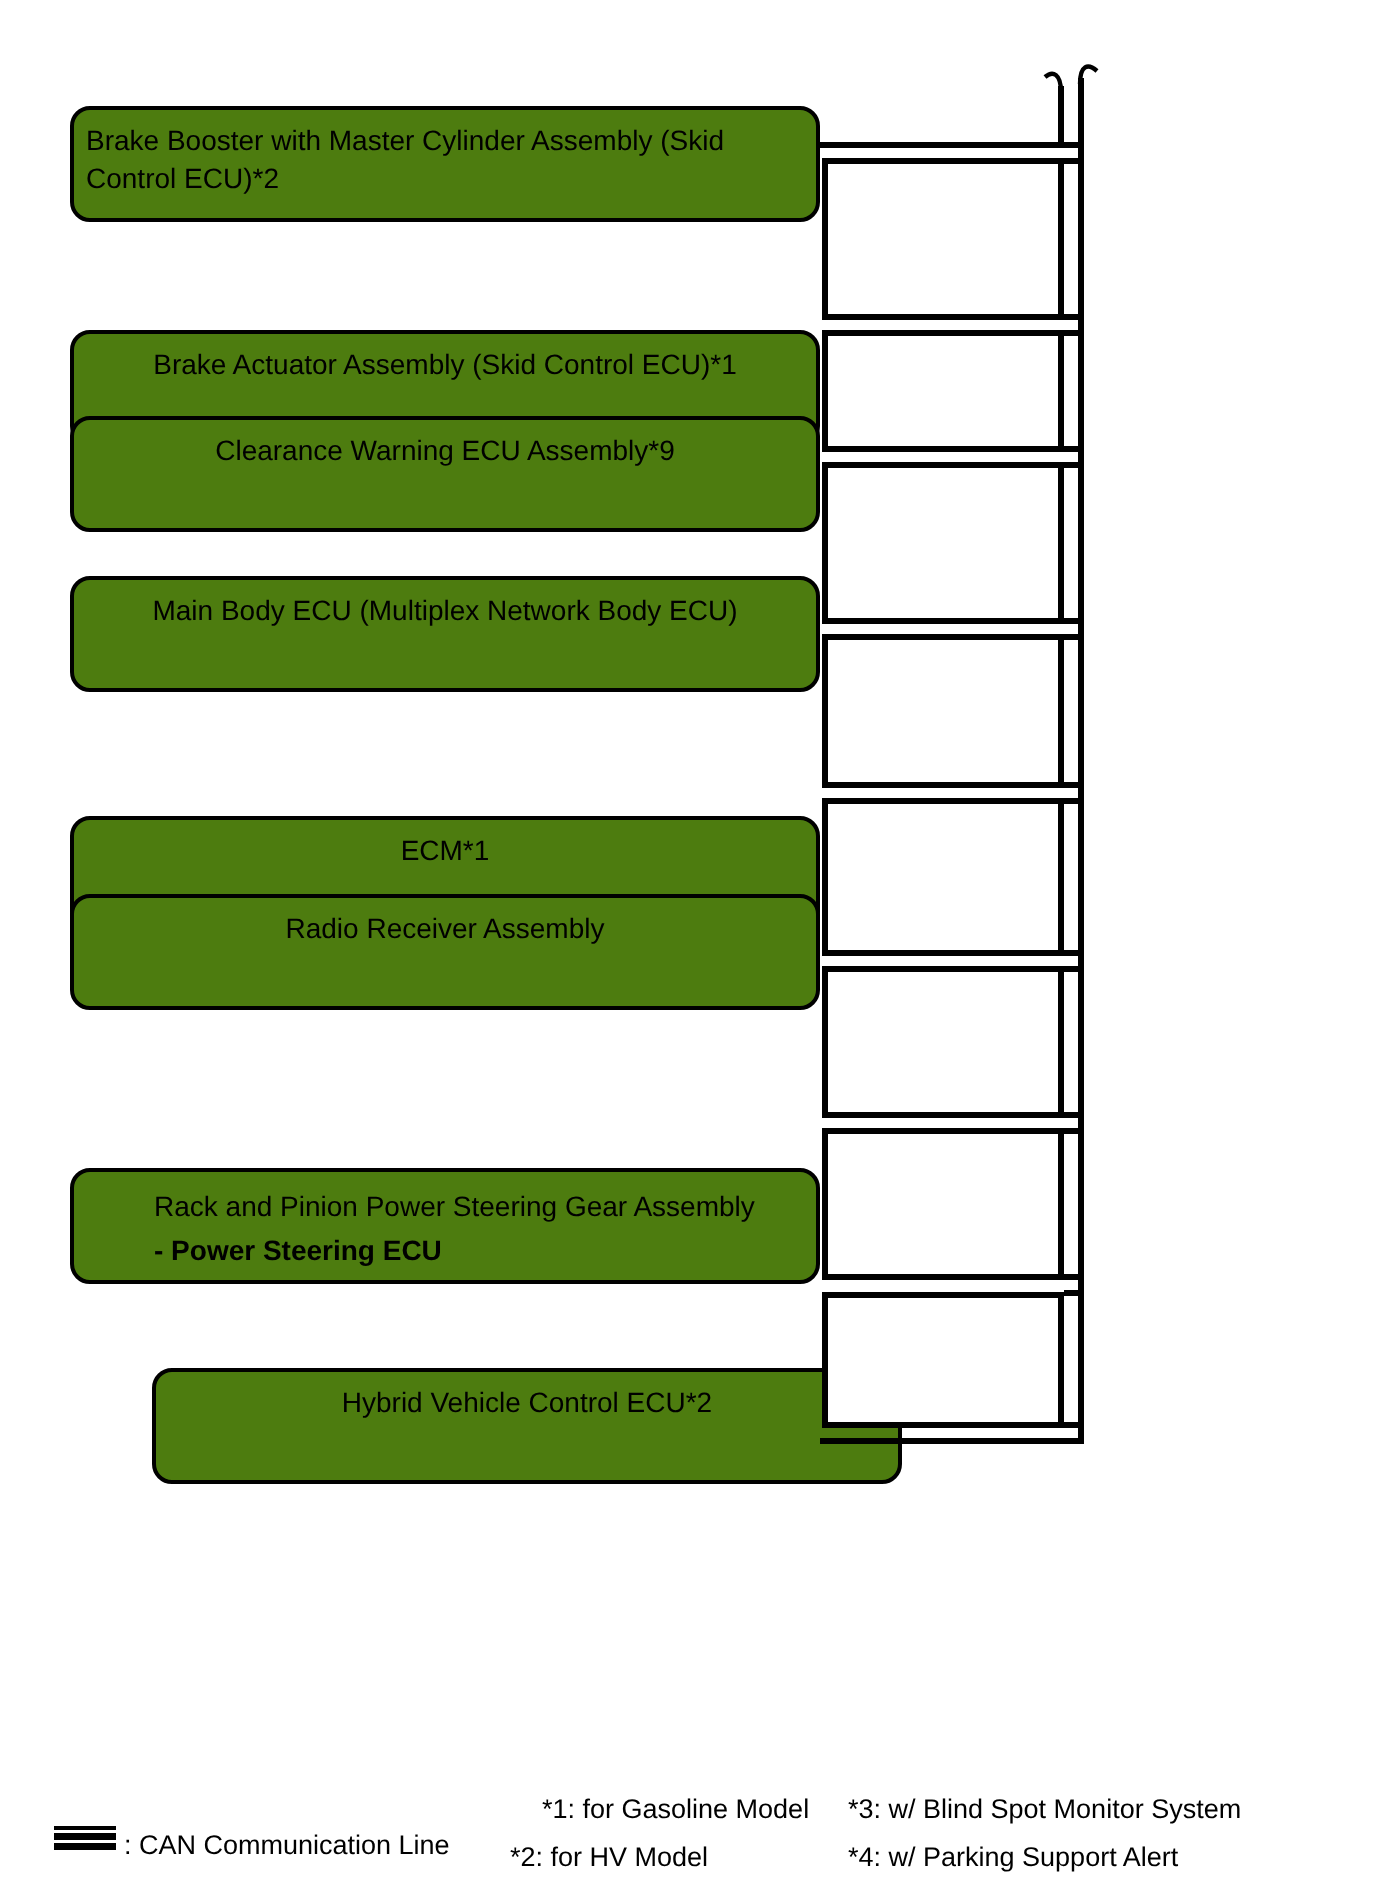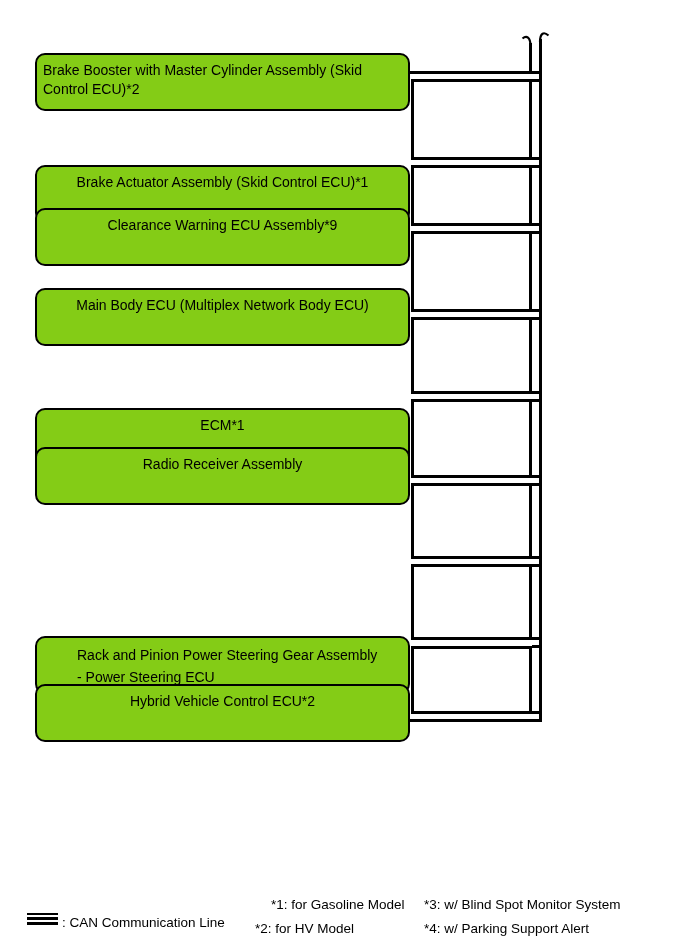--- a/index.html
+++ b/index.html
@@ -5,21 +5,21 @@
   html,body{margin:0;padding:0;background:#fff;}
   #canvas{
     position:relative;width:688px;height:949px;background:#fff;
     font-family:"Liberation Sans","DejaVu Sans",sans-serif;color:#000;
     overflow:hidden;
   }
   
   .module-box{
     position:absolute;left:35px;width:375px;height:58px;
     box-sizing:border-box;border:2px solid #000;border-radius:10px;
-    background:#84cc16;font-size:14px;line-height:19px;
+    background:#4d7c0f;font-size:14px;line-height:19px;
     padding:6px 6px 0 6px;text-align:center;
   }
   .module-box.align-left{text-align:left;}
   .module-box.indent{text-align:left;padding-left:40px;line-height:22px;}
   
   .junction-block{
     position:absolute;left:411px;width:121px;box-sizing:border-box;
     border:3px solid #000;background:#fff;
   }
   
@@ -55,25 +55,25 @@
   </div>
   <div class="module-box" style="top:288px;">
     <span>Main Body ECU (Multiplex Network Body ECU)</span>
   </div>
   <div class="module-box" style="top:368px;margin-top:40px;">
     <span>ECM*1</span>
   </div>
   <div class="module-box" style="top:447px;">
     <span>Radio Receiver Assembly</span>
   </div>
-  <div class="module-box indent" style="top:636px;">
+  <div class="module-box indent" style="top:584px;">
     <span style="display:block;">Rack and Pinion Power Steering Gear Assembly</span>
-    <span style="display:block;">- Power Steering ECU</span>
+    <span style="display:block;font-weight:bold;">- Power Steering ECU</span>
   </div>
-  <div class="module-box" style="top:684px;">
+  <div class="module-box" style="top:684px;margin-left:41px;">
     <span>Hybrid Vehicle Control ECU*2</span>
   </div>
 
   <div class="junction-block" style="top:78.5px;height:81px;"></div>
   <div class="junction-block" style="top:164.5px;height:61px;"></div>
   <div class="junction-block" style="top:230.5px;height:81px;"></div>
   <div class="junction-block" style="top:316.5px;height:77px;"></div>
   <div class="junction-block" style="top:398.5px;height:79px;"></div>
   <div class="junction-block" style="top:482.5px;height:76px;"></div>
   <div class="junction-block" style="top:563.5px;height:76px;"></div>

